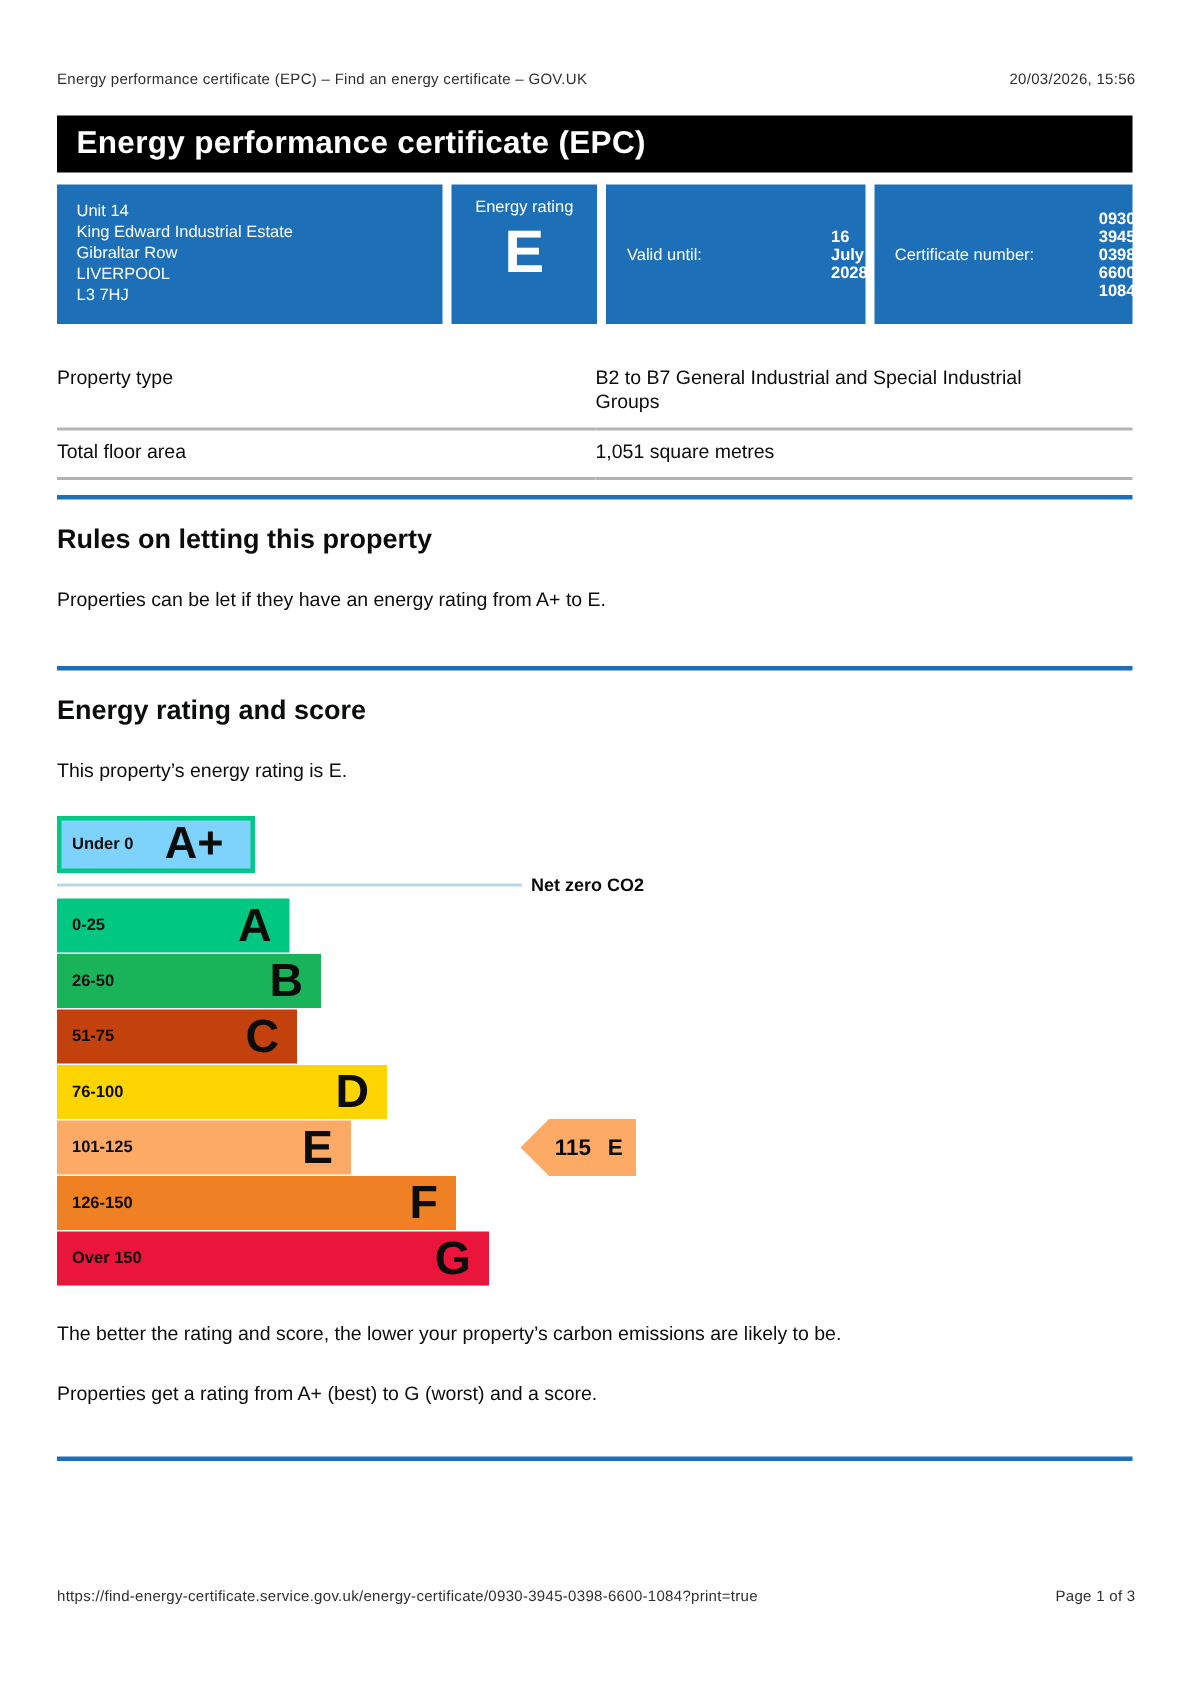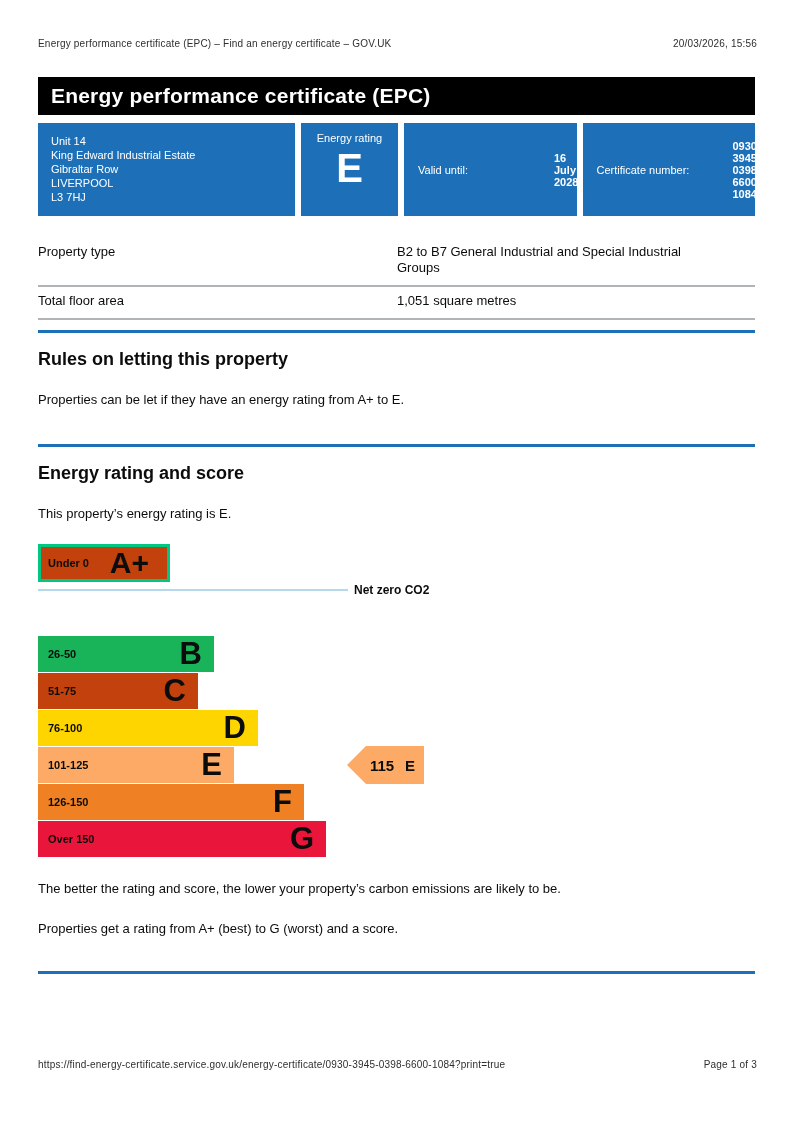--- a/index.html
+++ b/index.html
@@ -1,20 +1,20 @@
 <!DOCTYPE html>
 <html><head>
 <meta charset="utf-8">
 <style>
   * { box-sizing: border-box; margin: 0; padding: 0; }
   html, body { background: #fff; }
   body { font-family: "Liberation Sans", "DejaVu Sans", sans-serif; color: #0b0c0c; }
   .page { position: relative; width: 793px; height: 1122px; background: #fff; overflow: hidden; }
 
-  .print-header { position: absolute; top: 38px; left: 38px; right: 36px;
+  .print-header { position: absolute; top: 48px; left: 38px; right: 36px;
     display: flex; justify-content: space-between; font-size: 10px; color: #2e2e2e; letter-spacing: .2px; align-items: flex-end; }
 
   .content { position: absolute; top: 77px; left: 38px; width: 717px; }
 
   .banner { background: #000; height: 38px; display: flex; align-items: center; padding-left: 13px; }
   .banner h1 { color: #fff; font-size: 21px; font-weight: bold; letter-spacing: .2px; }
 
   .summary-row { display: flex; gap: 6px; margin-top: 8px; height: 93px; }
   .bluebox { background: #1d70b8; color: #fff; }
   .address-box { width: 257px; padding: 11px 10px 0 13px; font-size: 11px; line-height: 14px; }
@@ -34,21 +34,21 @@
   hr.blue { border: none; border-top: 3px solid #1d70b8; }
   .hr1 { margin-top: 10px; }
   .hr2 { margin-top: 36px; }
   .hr3 { margin-top: 34px; }
 
   h2.section { font-size: 18px; font-weight: bold; margin-top: 16px; }
   p.body { font-size: 13px; line-height: 16px; margin-top: 22px; }
   p.body + p.body { margin-top: 24px; }
 
   .chart { position: relative; height: 315px; margin-top: 22px; }
-  .aplus { position: absolute; top: 0; left: 0; height: 38px; background: #c2410c;
+  .aplus { position: absolute; top: 0; left: 0; height: 38px; background: #7dd3fc;
     border: 3px solid #00c781; display: flex; align-items: center; }
   .range { font-size: 11px; font-weight: bold; padding-left: 10px; white-space: nowrap; }
   .aplus .range { padding-left: 7px; }
   .apletter { font-size: 30px; font-weight: bold; margin-left: auto; margin-right: 18px; line-height: 30px; }
   .netline { position: absolute; top: 45px; left: 0; width: 310px; height: 2px; }
   .netlabel { position: absolute; top: 39px; left: 316px; font-size: 12px; font-weight: bold; }
   .band { position: absolute; left: 0; height: 36px; display: flex; align-items: center; }
   .letter { font-size: 31px; font-weight: bold; margin-left: auto; padding-right: 12px; }
   .pointer { position: absolute; left: 309px; width: 77px; height: 38px; }
   .ptext { position: absolute; top: 0; left: 14px; right: 0; bottom: 0;
@@ -124,20 +124,24 @@
     <h2 class="section">Energy rating and score</h2>
     <p class="body">This property’s energy rating is E.</p>
 
     <div class="chart">
         <div class="aplus" style="border-color: rgb(0, 199, 129); width: 132px;">
           <div class="range">Under 0</div>
           <div class="apletter">A+</div>
         </div>
         <div class="netline" style="background: rgb(181, 216, 236);"></div>
         <div class="netlabel">Net zero CO2</div>
+        <div class="band" style="background: rgb(0, 199, 129); width: 155px; top: 55px;">
+          <div class="range">0-25</div>
+          <div class="letter">A</div>
+        </div>
         <div class="band" style="background: rgb(25, 180, 89); width: 176px; top: 92px;">
           <div class="range">26-50</div>
           <div class="letter">B</div>
         </div>
         <div class="band" style="background: #c2410c; width: 160px; top: 129px;">
           <div class="range">51-75</div>
           <div class="letter">C</div>
         </div>
         <div class="band" style="background: rgb(255, 213, 0); width: 220px; top: 166px;">
           <div class="range">76-100</div>

